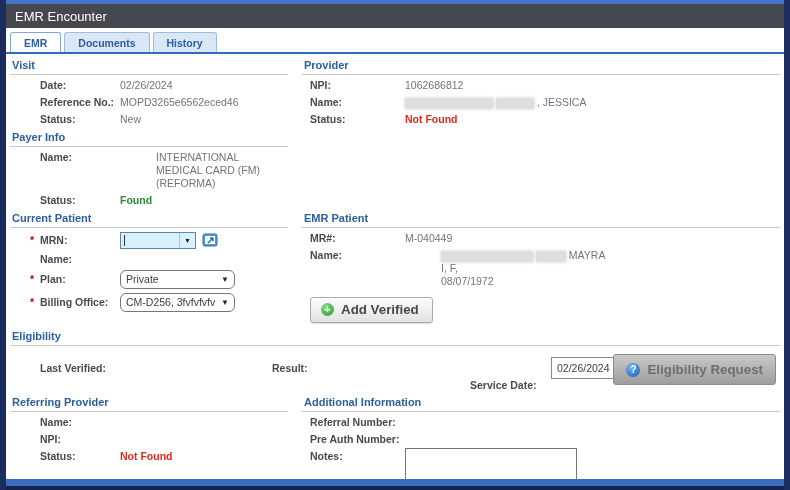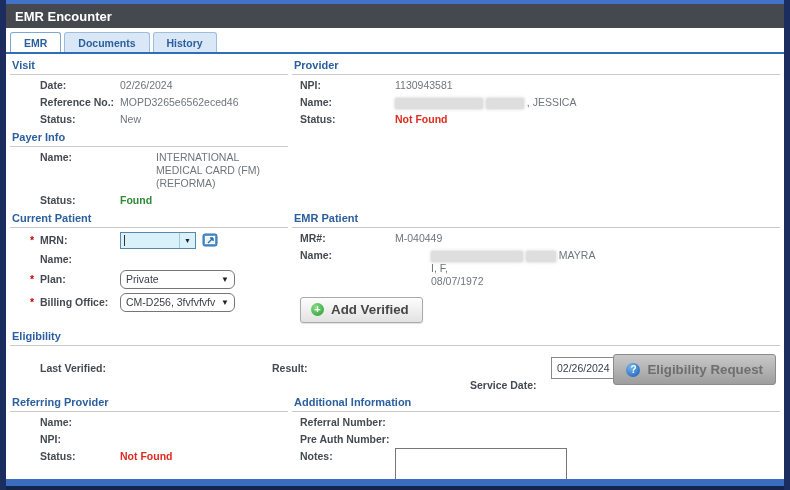--- a/index.html
+++ b/index.html
@@ -11,36 +11,36 @@
     background:#fff;
   }
   .window {
     position:relative; width:790px; height:490px;
     border-left:6px solid #1b2d5f; border-right:6px solid #1b2d5f;
     background:#fff; overflow:hidden;
   }
   .topline { height:4px; background:#4273c9; }
   .titlebar {
     height:24px; background:#45494f; color:#fff;
-    font-weight:bold; font-size:13px;
+    font-weight:normal; font-size:13px;
     padding:5px 0 0 9px;
   }
   .tabbar {
     margin-top:4px; padding-left:4px;
     border-bottom:2px solid #2e6db8;
     display:flex; gap:3px; align-items:flex-end; height:22px;
   }
   .tab {
     padding:4px 13px 3px 13px; font-weight:bold; color:#2b5f9e;
     background:#d9e7f7; border:1px solid #9fbcdd; border-bottom:none;
     border-radius:3px 3px 0 0; cursor:default;
   }
   .tab.active { background:#fff; border-color:#7da7d9; }
   .content { padding:0 4px; }
-  .band { display:grid; grid-template-columns:278px 1fr; column-gap:4px; }
+  .band { display:grid; grid-template-columns:278px 1fr; column-gap:14px; }
   .sec h3 {
     margin:0; color:#2b5f9e; font-size:11px; font-weight:bold;
     padding:5px 0 3px 2px; border-bottom:1px solid #c9c9c9;
   }
   .row { display:flex; margin-top:4px; line-height:13px; align-items:flex-start; }
   .rows-l .row { margin-left:30px; }
   .rows-r .row { margin-left:8px; }
   .lbl { font-weight:bold; color:#454a52; white-space:nowrap; }
   .rows-l .lbl { flex:0 0 80px; }
   .rows-r .lbl { flex:0 0 95px; }
@@ -151,21 +151,21 @@
         </div>
         <div class="row">
           <span class="lbl">Status:</span>
           <span class="val">New</span>
         </div>
       </div>
       <div class="sec rows-r">
         <h3>Provider</h3>
         <div class="row">
           <span class="lbl">NPI:</span>
-          <span class="val">1130943581</span>
+          <span class="val">1062686812</span>
         </div>
         <div class="row">
           <span class="lbl">Name:</span>
           <span class="val">
             <span class="redact" style="width:88px"></span>
             <span class="redact" style="width:38px"></span>
             <span>, JESSICA</span>
           </span>
         </div>
         <div class="row">

